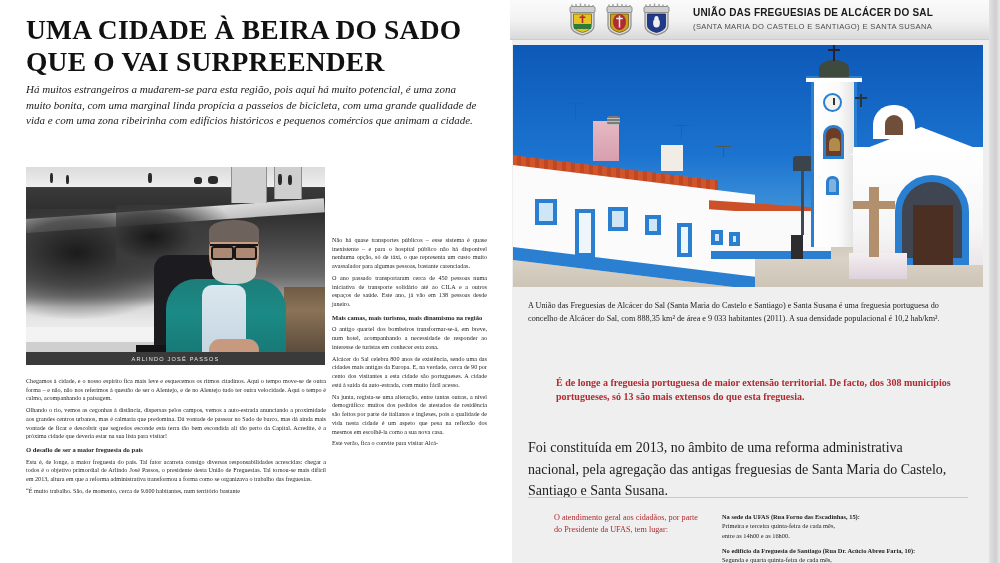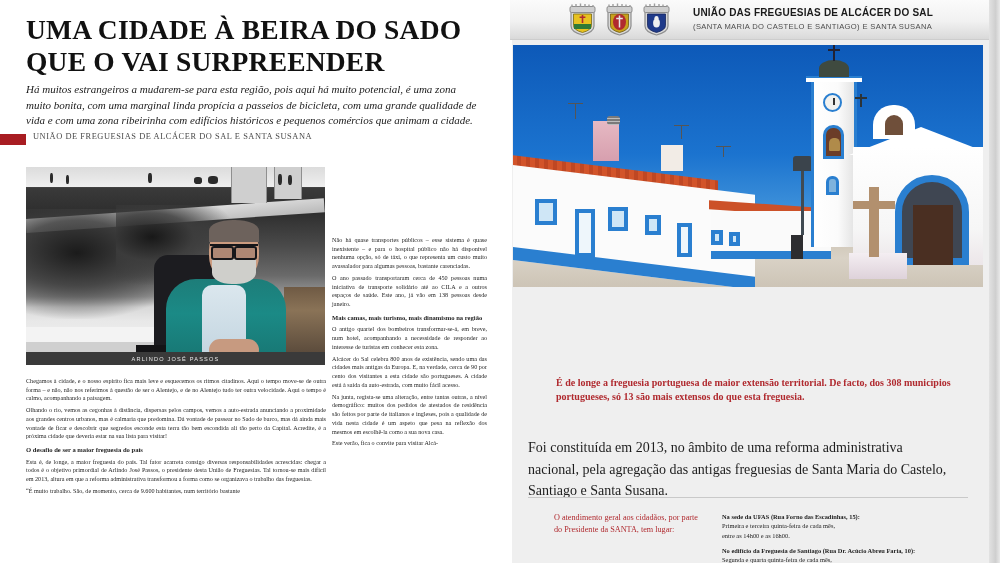--- a/index.html
+++ b/index.html
@@ -383,24 +383,20 @@
 </head>
 <body>
 
 <div class="page">
 
   <div class="left-page">
 
     <div class="headline">UMA CIDADE À BEIRA DO SADO QUE O VAI SURPREENDER</div>
     <div class="standfirst">Há muitos estrangeiros a mudarem-se para esta região, pois aqui há muito potencial, é uma zona muito bonita, com uma marginal linda propícia a passeios de bicicleta, com uma grande qualidade de vida e com uma zona ribeirinha com edifícios históricos e pequenos comércios que animam a cidade.</div>
 
-    <div class="kicker-wrap">
-      <div class="kicker-bar"></div>
-      <div class="kicker-text">UNIÃO DE FREGUESIAS DE ALCÁCER DO SAL E SANTA SUSANA</div>
-    </div>
 
     <div class="photo-left">
       <div class="mural"></div>
       <div class="mural-sky"></div>
       <div class="mural-wall"></div>
       <div class="mural-bldg" style="left:205px;width:36px;height:36px;"></div>
       <div class="mural-bldg" style="left:248px;width:28px;height:32px;"></div>
       <div class="mural-fig" style="left:24px;top:6px;width:3px;height:10px;"></div>
       <div class="mural-fig" style="left:40px;top:8px;width:3px;height:9px;"></div>
       <div class="mural-fig" style="left:122px;top:6px;width:4px;height:10px;"></div>
@@ -525,26 +521,27 @@
       <div class="bell-gable"></div>
       <div class="bell-gable-hole"></div>
       <div class="side-cross"></div>
       <div class="portal"></div>
       <div class="portal-door"></div>
       <div class="calvary-base"></div>
       <div class="calvary-col"></div>
       <div class="calvary-arm"></div>
     </div>
 
+    <div class="rp-body">A União das Freguesias de Alcácer do Sal (Santa Maria do Castelo e Santiago) e Santa Susana é uma freguesia portuguesa do concelho de Alcácer do Sal, com 888,35 km² de área e 9 033 habitantes (2011). A sua densidade populacional é 10,2 hab/km².</div>
     <div class="rp-red">É de longe a freguesia portuguesa de maior extensão territorial. De facto, dos 308 municípios portugueses, só 13 são mais extensos do que esta freguesia.</div>
     <div class="rp-body2">Foi constituída em 2013, no âmbito de uma reforma administrativa nacional, pela agregação das antigas freguesias de Santa Maria do Castelo, Santiago e Santa Susana.</div>
 
     <div class="rp-rule"></div>
 
-    <div class="rp-foot-left">O atendimento geral aos cidadãos, por parte do Presidente da SANTA, tem lugar:</div>
+    <div class="rp-foot-left">O atendimento geral aos cidadãos, por parte do Presidente da UFAS, tem lugar:</div>
     <div class="rp-foot-right">
       <div class="blk">
         <div class="ttl">Na sede da UFAS (Rua Forno das Escadinhas, 15):</div>
         <div>Primeira e terceira quinta-feira de cada mês,</div>
         <div>entre as 14h00 e as 16h00.</div>
       </div>
       <div class="blk">
         <div class="ttl">No edifício da Freguesia de Santiago (Rua Dr. Acúcio Abreu Faria, 10):</div>
         <div>Segunda e quarta quinta-feira de cada mês,</div>
       </div>

